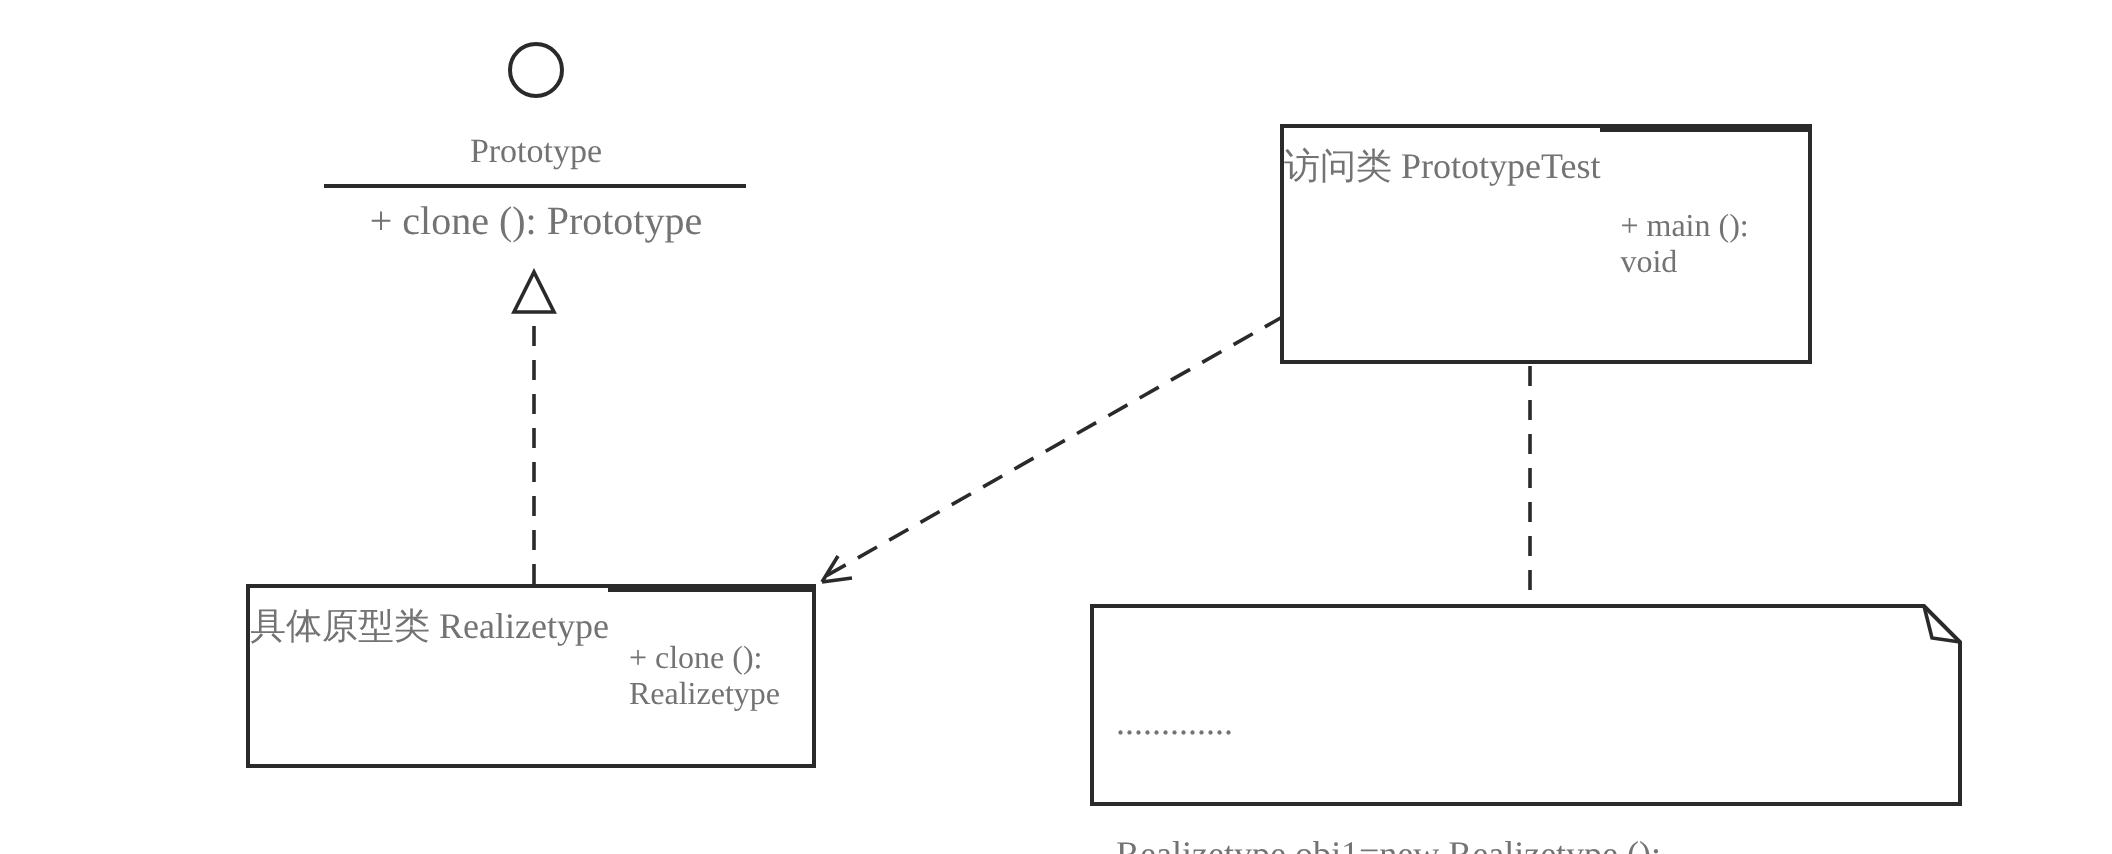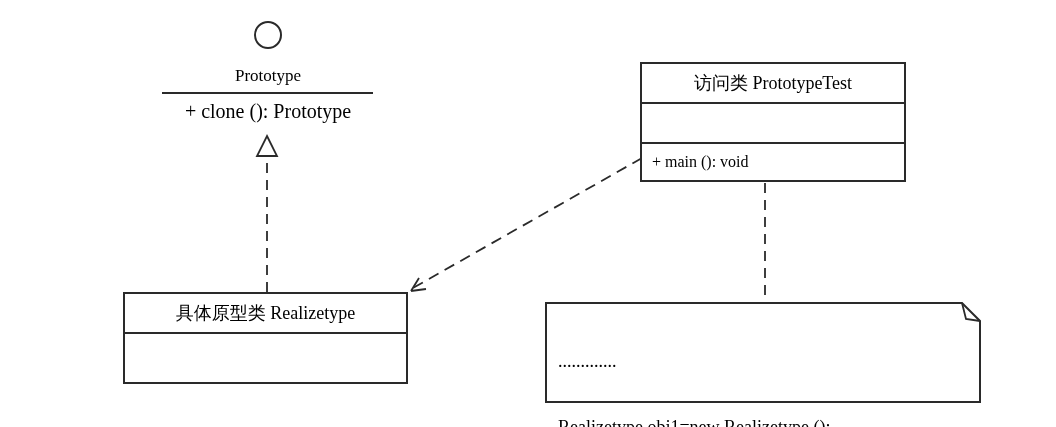--- a/index.html
+++ b/index.html
@@ -1,28 +1,28 @@
 <!DOCTYPE html>
 <html><head>
 <meta charset="utf-8">
 <style>
   html,body { margin:0; padding:0; background:#ffffff; }
   .stage {
     position:relative; width:1056px; height:427px; background:#ffffff;
-    font-family:"Liberation Serif","DejaVu Serif",serif; color:#000000;
+    font-family:"Liberation Serif","DejaVu Serif",serif; color:#737373;
     overflow:hidden;
   }
   .stage svg { position:absolute; left:0; top:0; }
   .abs { position:absolute; }
   .center200 { width:200px; text-align:center; }
   .iface-name { font-size:17px; line-height:20px; }
   .iface-op { font-size:20px; line-height:22px; }
   .classbox {
     position:absolute; box-sizing:border-box; background:#ffffff;
-    border:2px solid #2a2a2a; display:flex; flex-direction:column;
+    border:2px solid #2a2a2a; display:flex; flex-direction:row;
   }
   .cb-header {
     height:38px; display:flex; align-items:center; justify-content:center;
     font-size:18px;
   }
   .cb-attrs { height:38px; border-top:2px solid #2a2a2a; }
   .cb-ops {
     flex:1; border-top:2px solid #2a2a2a; display:flex; align-items:center;
     padding-left:10px; font-size:16px;
   }
@@ -56,20 +56,21 @@
 
   <div class="classbox" style="left:640px; top:62px; width:266px; height:120px;">
     <div class="cb-header">访问类 PrototypeTest</div>
     <div class="cb-attrs"></div>
     <div class="cb-ops">+ main (): void</div>
   </div>
 
   <div class="classbox" style="left:123px; top:292px; width:285px; height:92px;">
     <div class="cb-header">具体原型类 Realizetype</div>
     <div class="cb-attrs"></div>
+    <div class="cb-ops">+ clone (): Realizetype</div>
   </div>
 
   <div class="notetext">
     <div>.............</div>
     <div>Realizetype obj1=new Realizetype ();</div>
     
     
   </div>
 
 </div>

